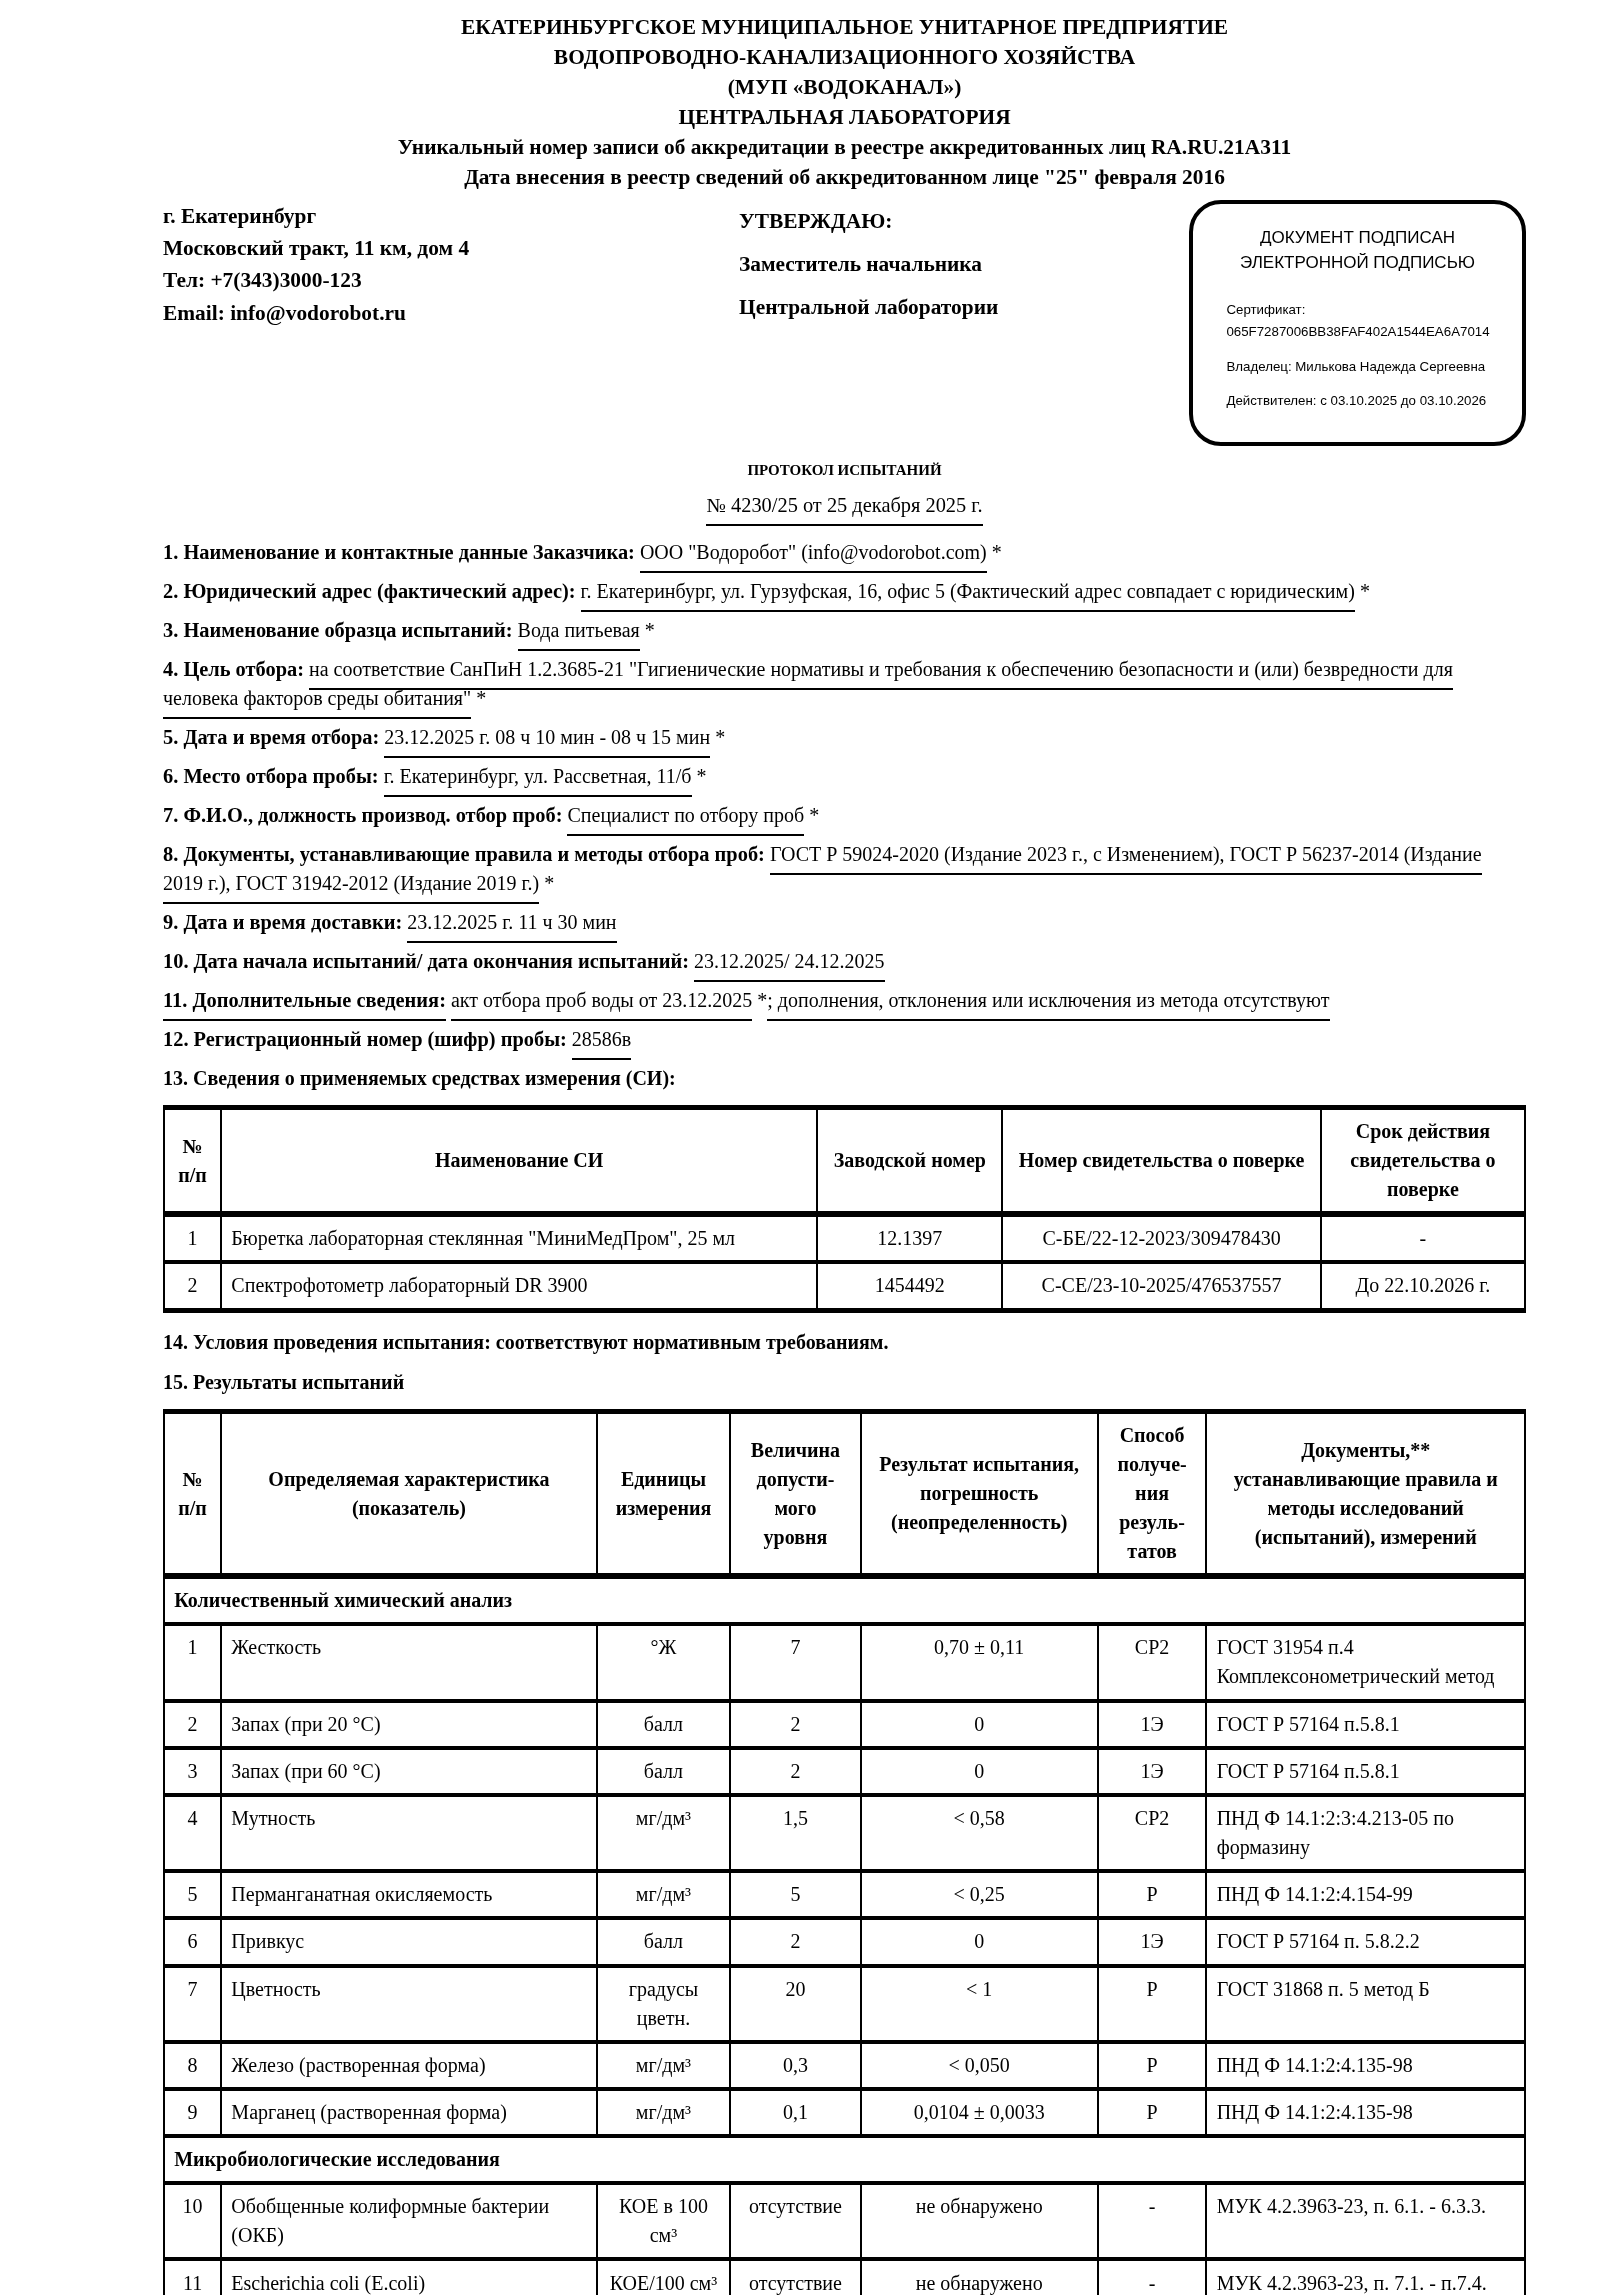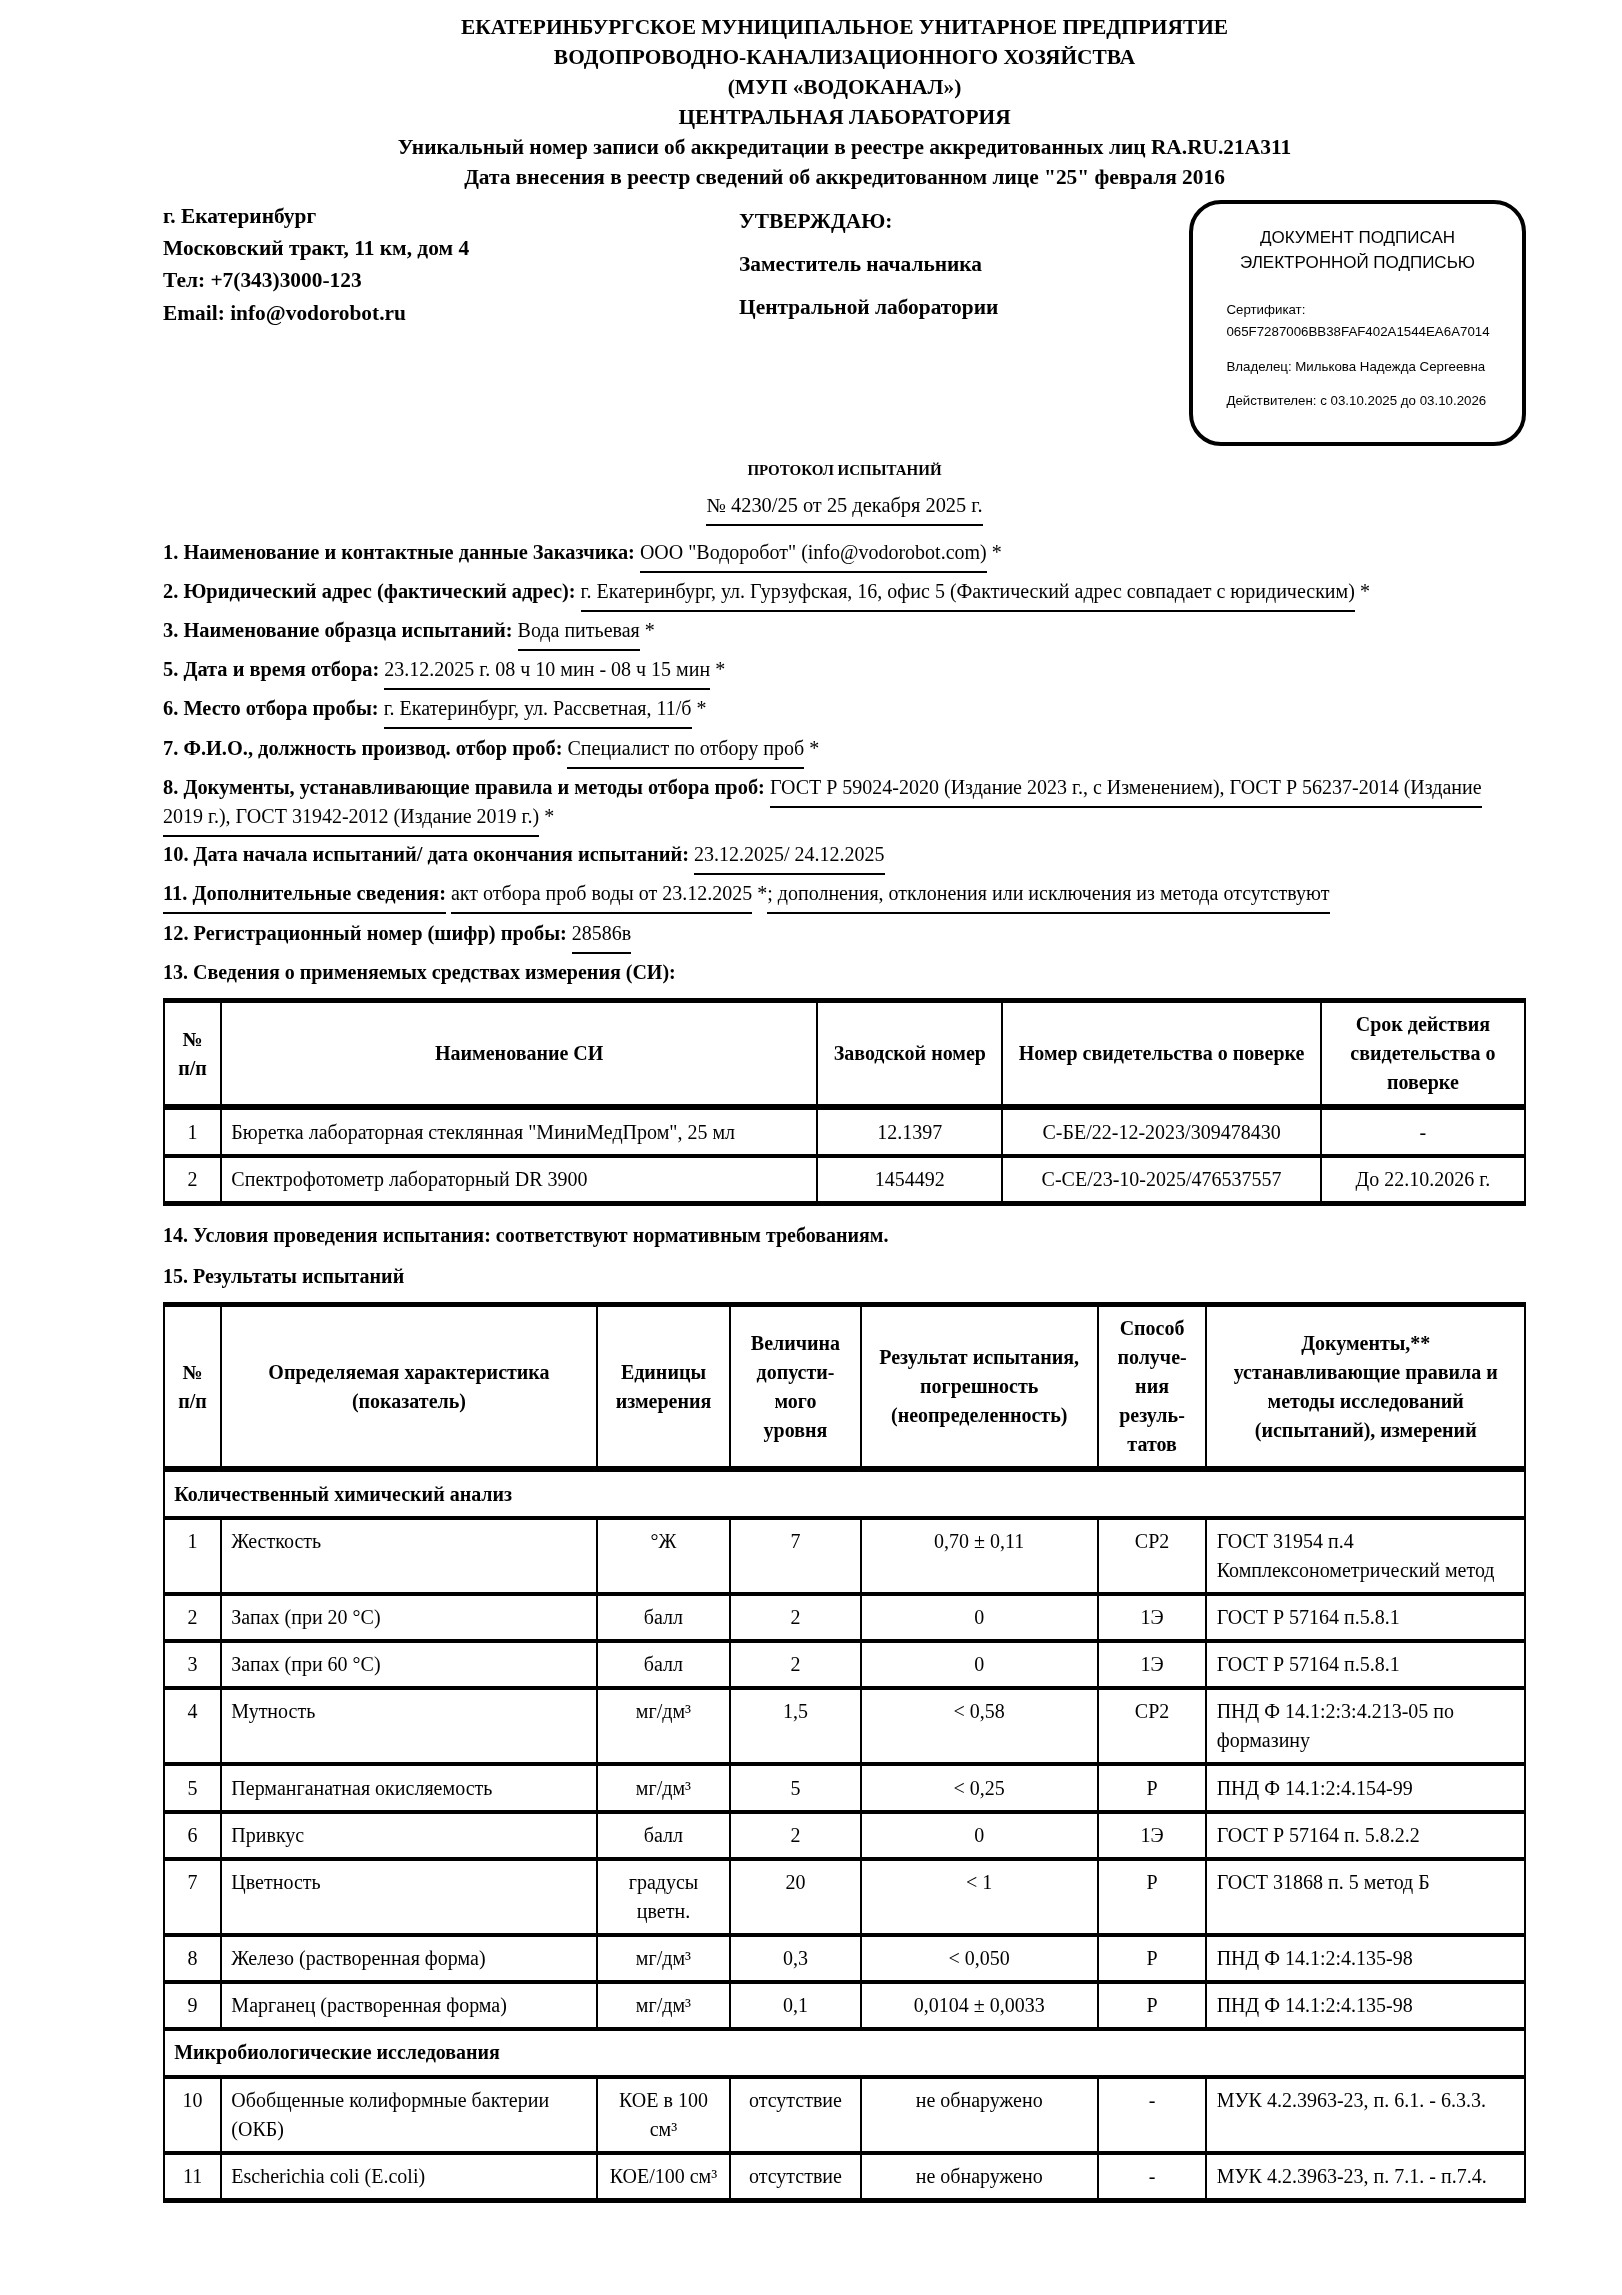--- a/index.html
+++ b/index.html
@@ -84,24 +84,26 @@
       </div>
     </div>
   </div>
 
   <p class="doc-title">ПРОТОКОЛ ИСПЫТАНИЙ</p>
   <p class="doc-number"><span class="u">№ 4230/25 от 25 декабря 2025 г.</span></p>
 
   <p class="item"><b>1. Наименование и контактные данные Заказчика:</b> <span class="u">ООО "Водоробот" (info@vodorobot.com)</span><span> *</span></p>
   <p class="item"><b>2. Юридический адрес (фактический адрес):</b> <span class="u">г. Екатеринбург, ул. Гурзуфская, 16, офис 5 (Фактический адрес совпадает с юридическим)</span><span> *</span></p>
   <p class="item"><b>3. Наименование образца испытаний:</b> <span class="u">Вода питьевая</span><span> *</span></p>
+  <p class="item"><b>4. Цель отбора:</b> <span class="u">на соответствие СанПиН 1.2.3685-21 "Гигиенические нормативы и требования к обеспечению безопасности и (или) безвредности для человека факторов среды обитания"</span><span> *</span></p>
   <p class="item"><b>5. Дата и время отбора:</b> <span class="u">23.12.2025 г. 08 ч 10 мин - 08 ч 15 мин</span><span> *</span></p>
   <p class="item"><b>6. Место отбора пробы:</b> <span class="u">г. Екатеринбург, ул. Рассветная, 11/б</span><span> *</span></p>
   <p class="item"><b>7. Ф.И.О., должность производ. отбор проб:</b> <span class="u">Специалист по отбору проб</span><span> *</span></p>
   <p class="item"><b>8. Документы, устанавливающие правила и методы отбора проб:</b> <span class="u">ГОСТ Р 59024-2020 (Издание 2023 г., с Изменением), ГОСТ Р 56237-2014 (Издание 2019 г.), ГОСТ 31942-2012 (Издание 2019 г.)</span><span> *</span></p>
+  <p class="item"><b>9. Дата  и время доставки:</b> <span class="u">23.12.2025 г. 11 ч 30 мин</span></p>
   <p class="item"><b>10. Дата начала испытаний/ дата окончания испытаний:</b> <span class="u">23.12.2025/ 24.12.2025</span></p>
   <p class="item"><b class="u">11. Дополнительные сведения:</b> <span class="u">акт отбора проб воды от 23.12.2025</span><span> *</span><span class="u">; дополнения, отклонения или исключения из метода отсутствуют</span></p>
   <p class="item"><b>12. Регистрационный номер (шифр) пробы:</b> <span class="u">28586в</span></p>
 
   <p class="sec-label">13. Сведения о применяемых средствах измерения (СИ):</p>
   <table class="t">
     <colgroup>
       <col style="width:4.2%">
         <col style="width:43.8%">
         <col style="width:13.6%">

